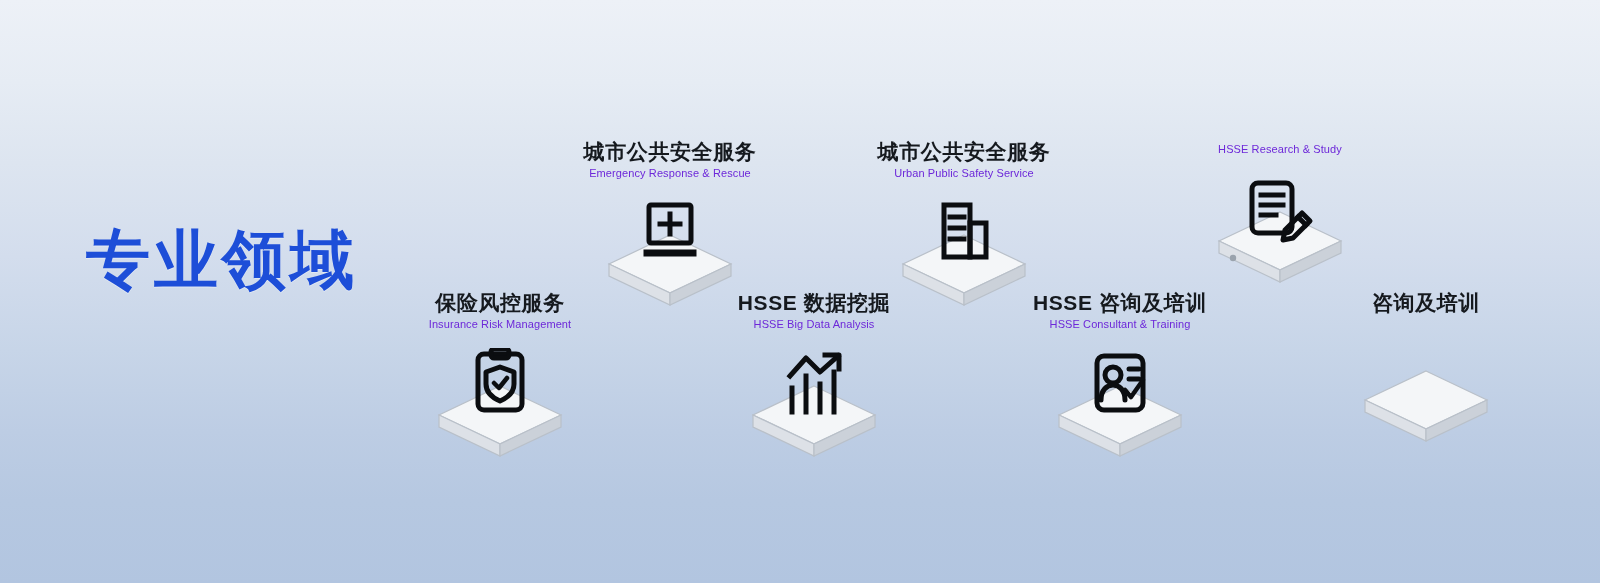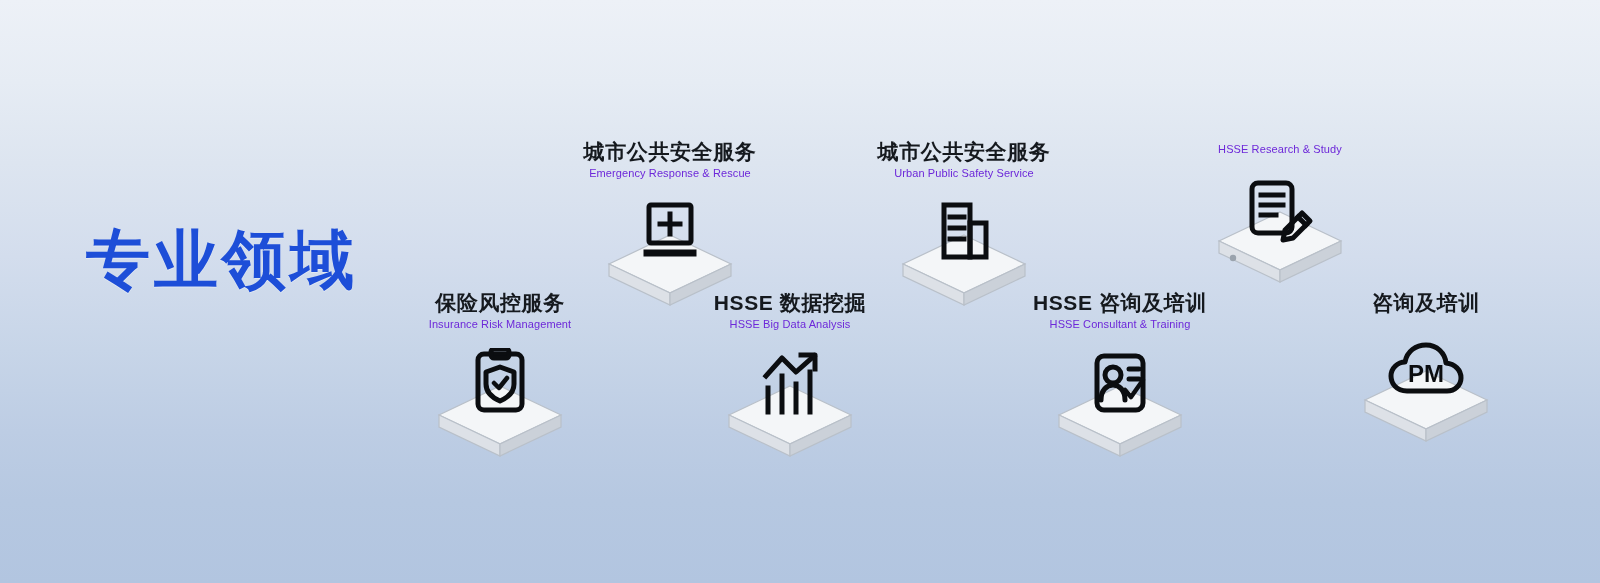--- a/index.html
+++ b/index.html
@@ -198,21 +198,21 @@
         <svg width="56" height="68" viewBox="0 0 56 68" fill="none" stroke="#0b0d10" stroke-width="5" stroke-linecap="round" stroke-linejoin="round">
           <rect x="6" y="6" width="44" height="56" rx="6"></rect>
           <rect x="19" y="1" width="18" height="9" rx="3"></rect>
           <path d="M28 19 L42 24 V36 C42 45 35 50 28 53 C21 50 14 45 14 36 V24 Z"></path>
           <polyline points="22,35 27,40 35,30" stroke-width="4.5"></polyline>
         </svg>
       </div>
     </div>
   </div>
 
-  <div class="item row-bot" style="left:660px;">
+  <div class="item row-bot" style="left:684px;">
     <div class="item-labels">
       <div class="label-cn">HSSE 数据挖掘</div>
       <div class="label-en">HSSE Big Data Analysis</div>
     </div>
     <div class="icon-block">
       <div class="plinth">
         <svg width="130" height="78" viewBox="0 0 130 78">
           <polygon points="65,4 126,33 65,62 4,33" fill="#f4f6f8" stroke="#b9c0c9" stroke-width="1.2"></polygon>
           <polygon points="4,33 65,62 65,74 4,45" fill="#dde1e7" stroke="#b9c0c9" stroke-width="1.2"></polygon>
           <polygon points="126,33 65,62 65,74 126,45" fill="#cbd1d9" stroke="#b9c0c9" stroke-width="1.2"></polygon>
@@ -262,22 +262,16 @@
       <div class="label-cn">咨询及培训</div>
     </div>
     <div class="icon-block">
       <div class="plinth">
         <svg width="130" height="78" viewBox="0 0 130 78">
           <polygon points="65,4 126,33 65,62 4,33" fill="#f4f6f8" stroke="#b9c0c9" stroke-width="1.2"></polygon>
           <polygon points="4,33 65,62 65,74 4,45" fill="#dde1e7" stroke="#b9c0c9" stroke-width="1.2"></polygon>
           <polygon points="126,33 65,62 65,74 126,45" fill="#cbd1d9" stroke="#b9c0c9" stroke-width="1.2"></polygon>
         </svg>
       </div>
-      <div class="glyph" style="bottom:48px;">
-        <svg width="78" height="56" viewBox="0 0 78 56" fill="none" stroke="#0b0d10" stroke-width="5" stroke-linejoin="round">
-          <path d="M20 50 C9 50 4 42 4 35 C4 27 11 21 18 21 C20 10 29 4 39 4 C50 4 58 12 59 22 C68 23 74 29 74 37 C74 44 68 50 60 50 Z"></path>
-          <text x="39" y="41" font-family="'Liberation Sans', sans-serif" font-size="24" font-weight="700" fill="#0b0d10" stroke="none" text-anchor="middle">PM</text>
-        </svg>
-      </div>
     </div>
   </div>
 
 </div>
 
 </body></html>

